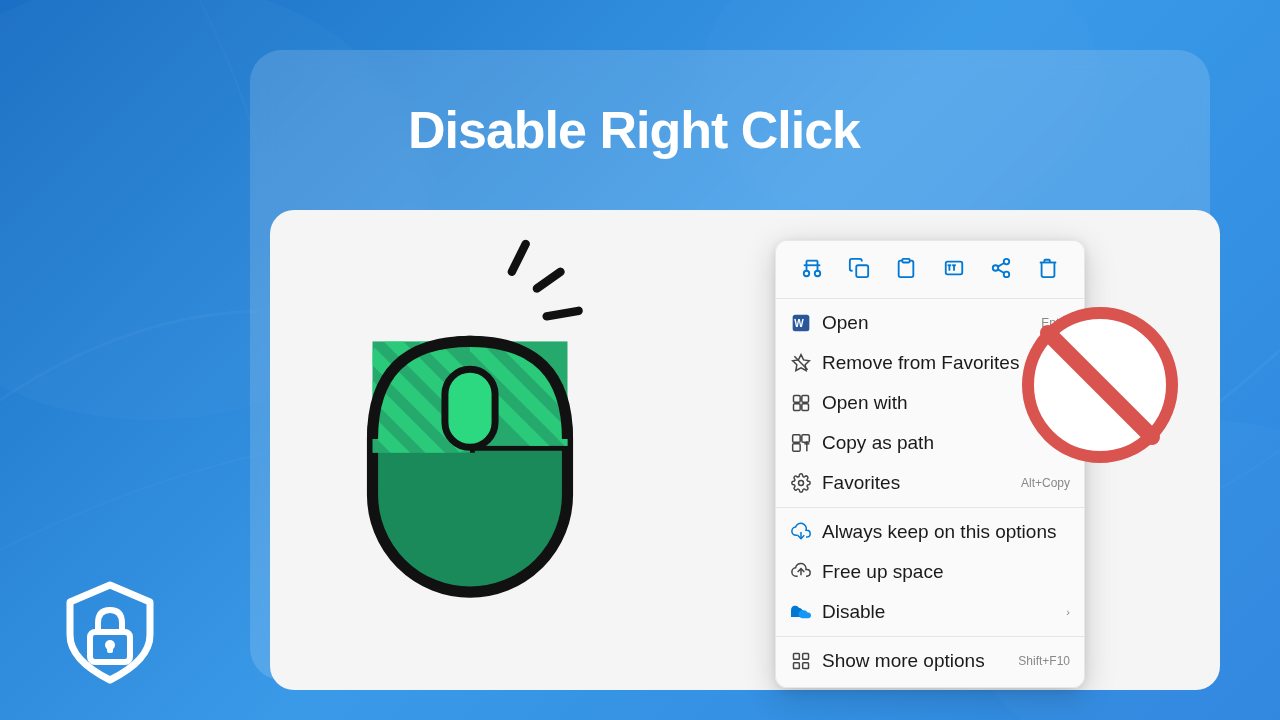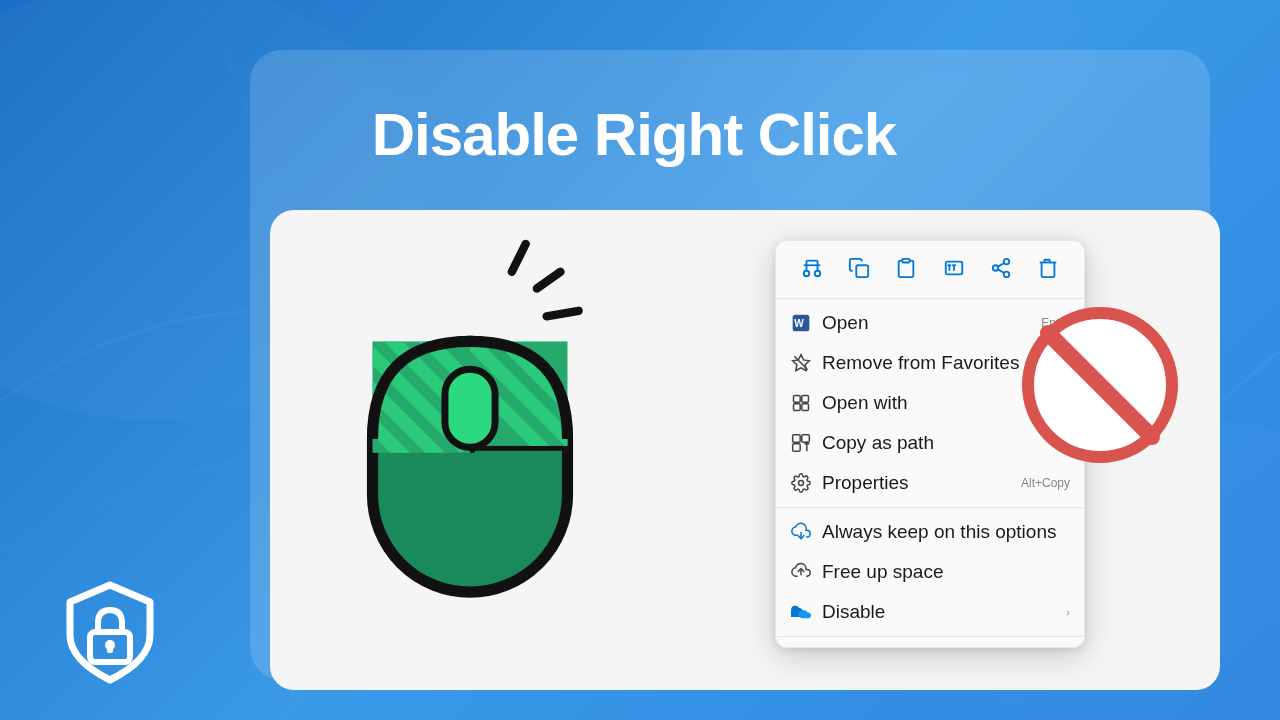--- a/index.html
+++ b/index.html
@@ -46,21 +46,21 @@
       z-index: 2;
     }
 
     
     .title {
       position: absolute;
       top: 100px;
       left: 0;
       right: 12px;
       text-align: center;
-      font-size: 60px;
+      font-size: 52px;
       font-weight: 800;
       color: #ffffff;
       z-index: 3;
       letter-spacing: -1px;
     }
 
     
     .mouse-container {
       position: absolute;
       top: 230px;
@@ -368,21 +368,21 @@
     <span class="menu-item-label">Copy as path</span>
   </div>
 
   <div class="menu-item">
     <span class="menu-item-icon">
       <svg width="20" height="20" viewBox="0 0 24 24" fill="none" stroke="#444" stroke-width="1.8">
         <circle cx="12" cy="12" r="3"></circle>
         <path d="M19.4 15a1.65 1.65 0 00.33 1.82l.06.06a2 2 0 010 2.83 2 2 0 01-2.83 0l-.06-.06a1.65 1.65 0 00-1.82-.33 1.65 1.65 0 00-1 1.51V21a2 2 0 01-4 0v-.09A1.65 1.65 0 009 19.4a1.65 1.65 0 00-1.82.33l-.06.06a2 2 0 01-2.83-2.83l.06-.06A1.65 1.65 0 004.68 15a1.65 1.65 0 00-1.51-1H3a2 2 0 010-4h.09A1.65 1.65 0 004.6 9a1.65 1.65 0 00-.33-1.82l-.06-.06a2 2 0 012.83-2.83l.06.06A1.65 1.65 0 009 4.68a1.65 1.65 0 001-1.51V3a2 2 0 014 0v.09a1.65 1.65 0 001 1.51 1.65 1.65 0 001.82-.33l.06-.06a2 2 0 012.83 2.83l-.06.06A1.65 1.65 0 0019.4 9a1.65 1.65 0 001.51 1H21a2 2 0 010 4h-.09a1.65 1.65 0 00-1.51 1z"></path>
       </svg>
     </span>
-    <span class="menu-item-label">Properties</span>
+    <span class="menu-item-label">Favorites</span>
     <span class="menu-item-shortcut">Alt+Copy</span>
   </div>
 
   <div class="menu-divider"></div>
 
   <div class="menu-item">
     <span class="menu-item-icon">
       <svg width="20" height="20" viewBox="0 0 24 24" fill="none" stroke="#0078d4" stroke-width="1.8">
         <path d="M8 16H6a5 5 0 01-.5-9.97A6 6 0 0118 10h1a4 4 0 010 8h-1"></path>
         <polyline points="8 16 12 20 16 16"></polyline>
@@ -409,20 +409,32 @@
         <path d="M14 7a5 5 0 00-4.5-4.97 5 5 0 00-9.36 2.5A4 4 0 001 13h13a3 3 0 000-6z" fill="#0078d4"></path>
         <path d="M14.5 5A5.5 5.5 0 0120 7.5h.5a3.5 3.5 0 010 7H14a5 5 0 010-10 4.98 4.98 0 01.5.02" fill="#1697f6"></path>
       </svg>
     </span>
     <span class="menu-item-label">Disable</span>
     <span class="menu-item-arrow">›</span>
   </div>
 
   <div class="menu-divider"></div>
 
+  <div class="menu-item">
+    <span class="menu-item-icon">
+      <svg width="20" height="20" viewBox="0 0 24 24" fill="none" stroke="#444" stroke-width="1.8">
+        <rect x="3" y="3" width="7" height="7" rx="1"></rect>
+        <rect x="14" y="3" width="7" height="7" rx="1"></rect>
+        <rect x="3" y="14" width="7" height="7" rx="1"></rect>
+        <rect x="14" y="14" width="7" height="7" rx="1"></rect>
+      </svg>
+    </span>
+    <span class="menu-item-label">Show more options</span>
+    <span class="menu-item-shortcut">Shift+F10</span>
+  </div>
 </div>
 
 <div class="shield-lock">
   <svg viewBox="0 0 110 110" xmlns="http://www.w3.org/2000/svg">
 
     <path d="M55 5 L95 22 L95 55 Q95 80 55 100 Q15 80 15 55 L15 22 Z" fill="none" stroke="white" stroke-width="7" stroke-linejoin="round"></path>
 
     <rect x="35" y="52" width="40" height="30" rx="5" fill="none" stroke="white" stroke-width="6"></rect>
 
     <path d="M43 52 L43 43 Q43 30 55 30 Q67 30 67 43 L67 52" fill="none" stroke="white" stroke-width="6" stroke-linecap="round"></path>

